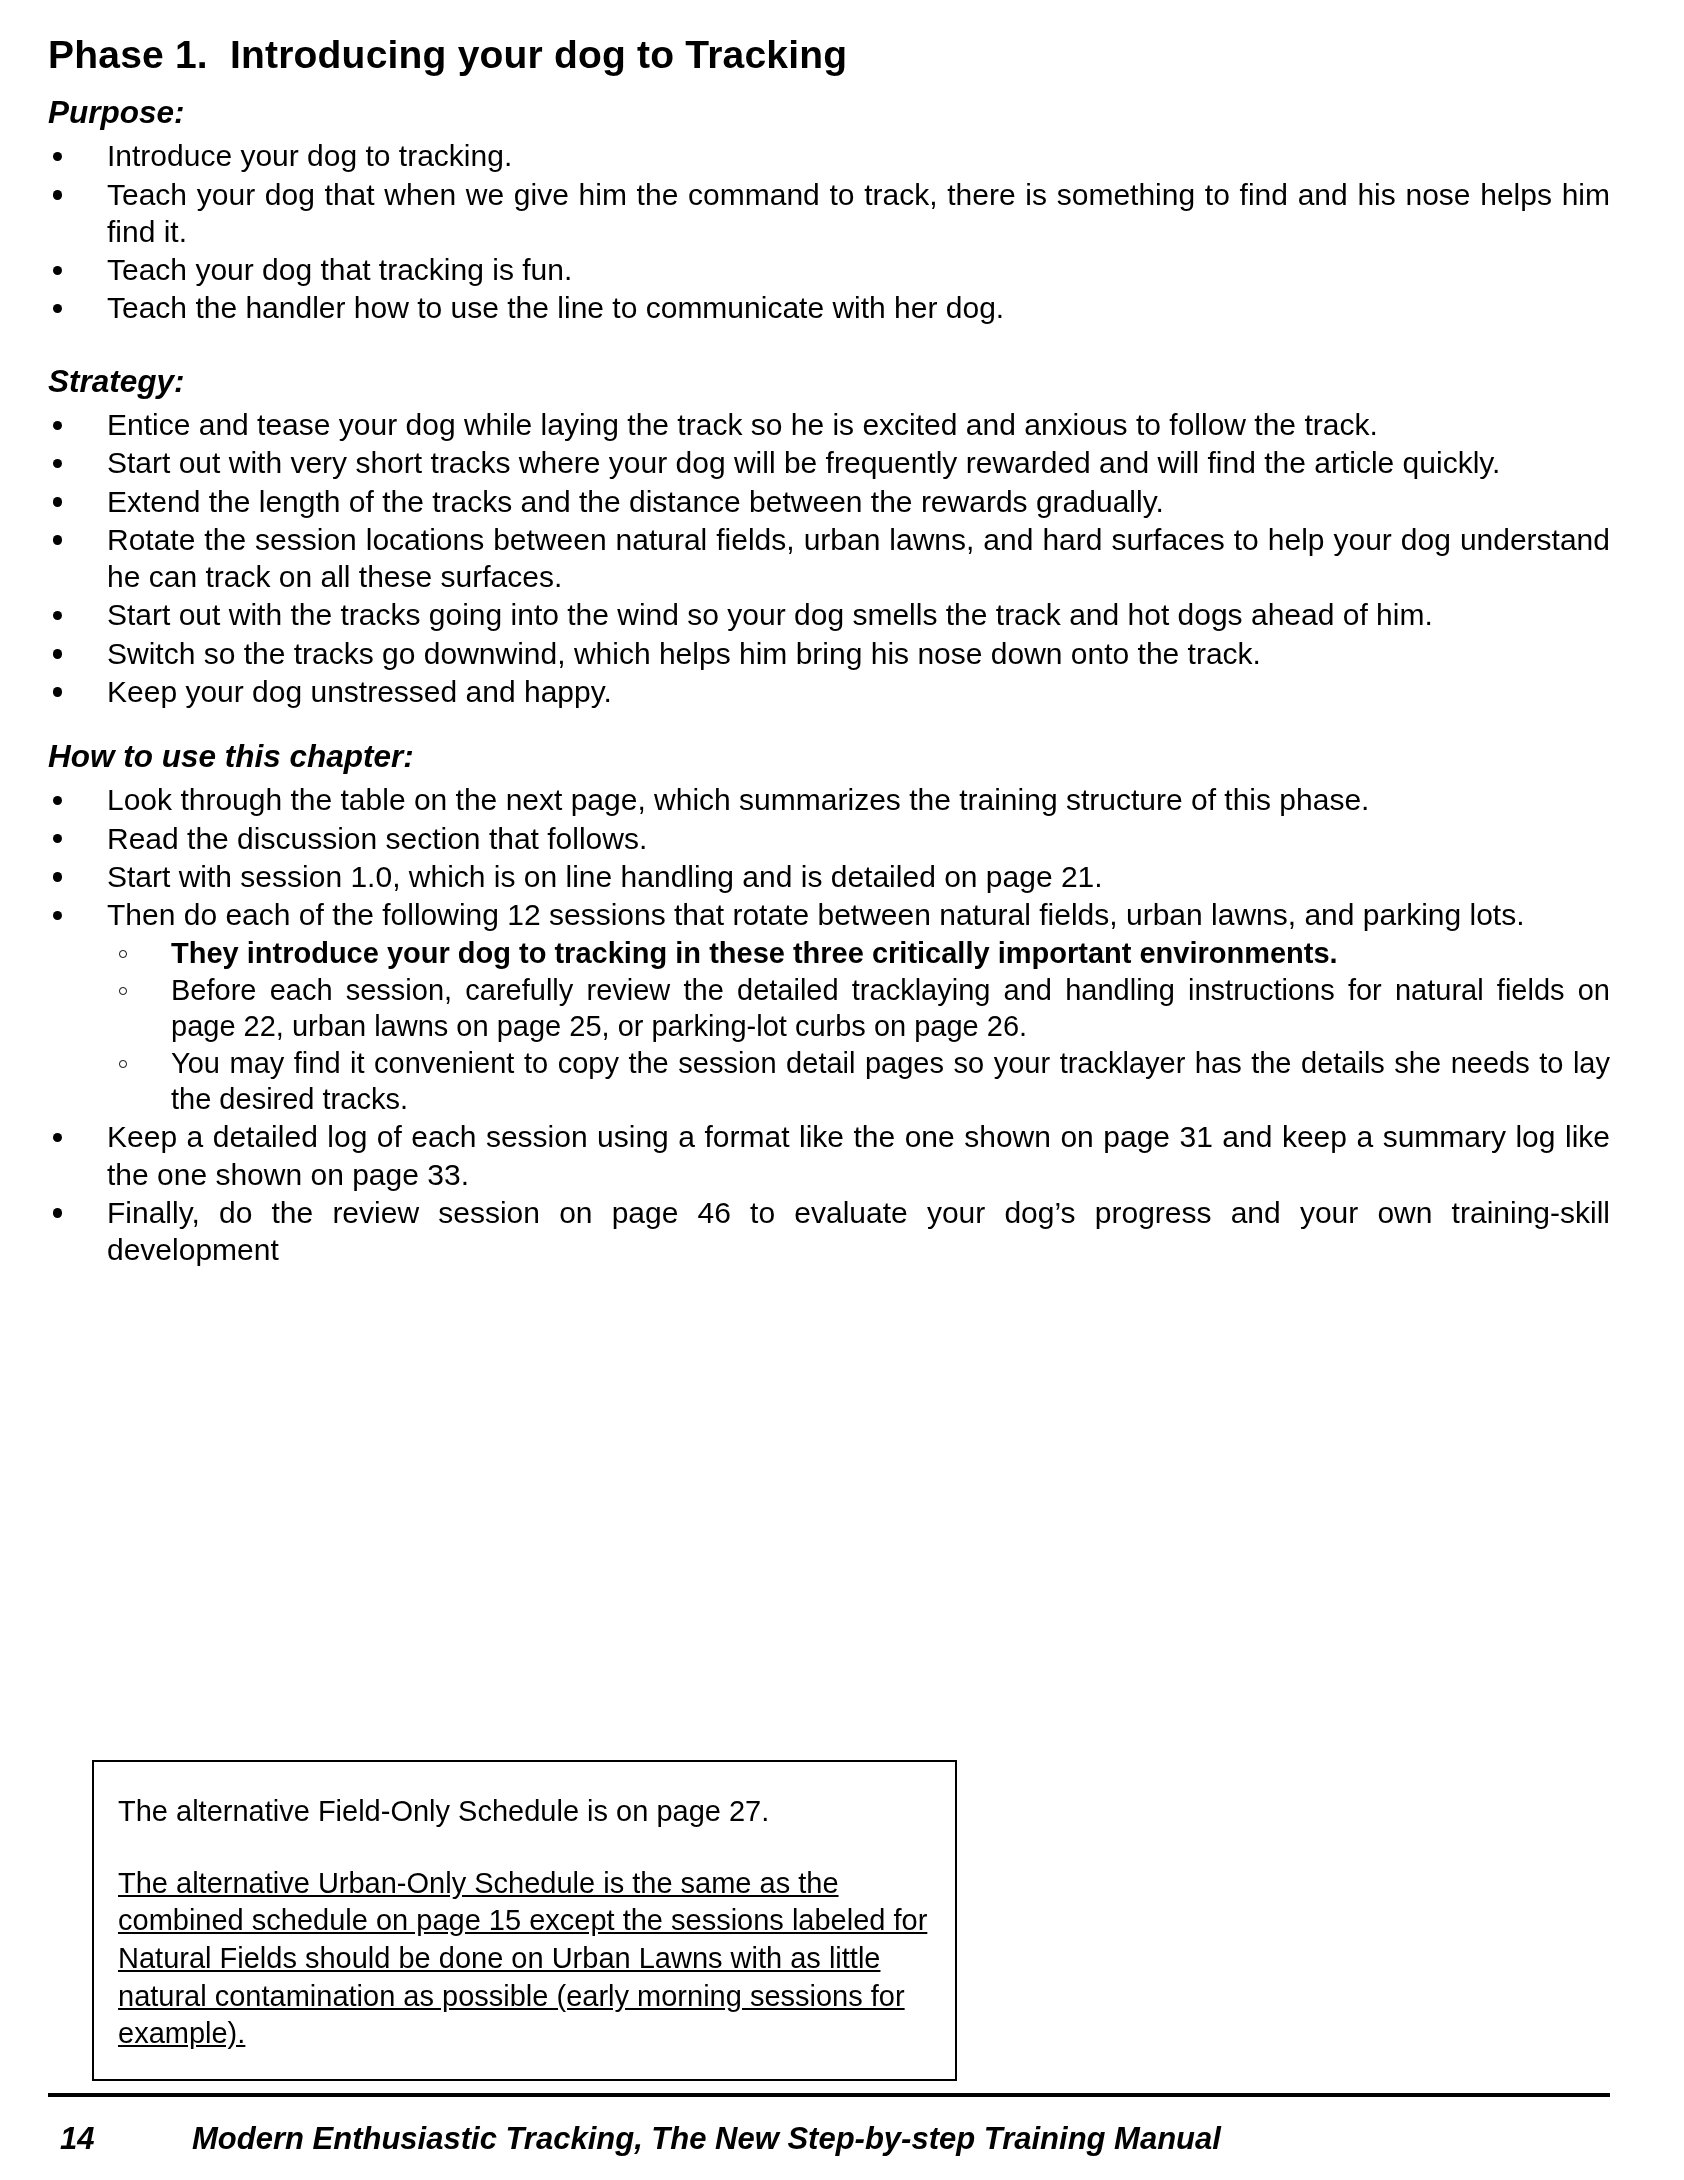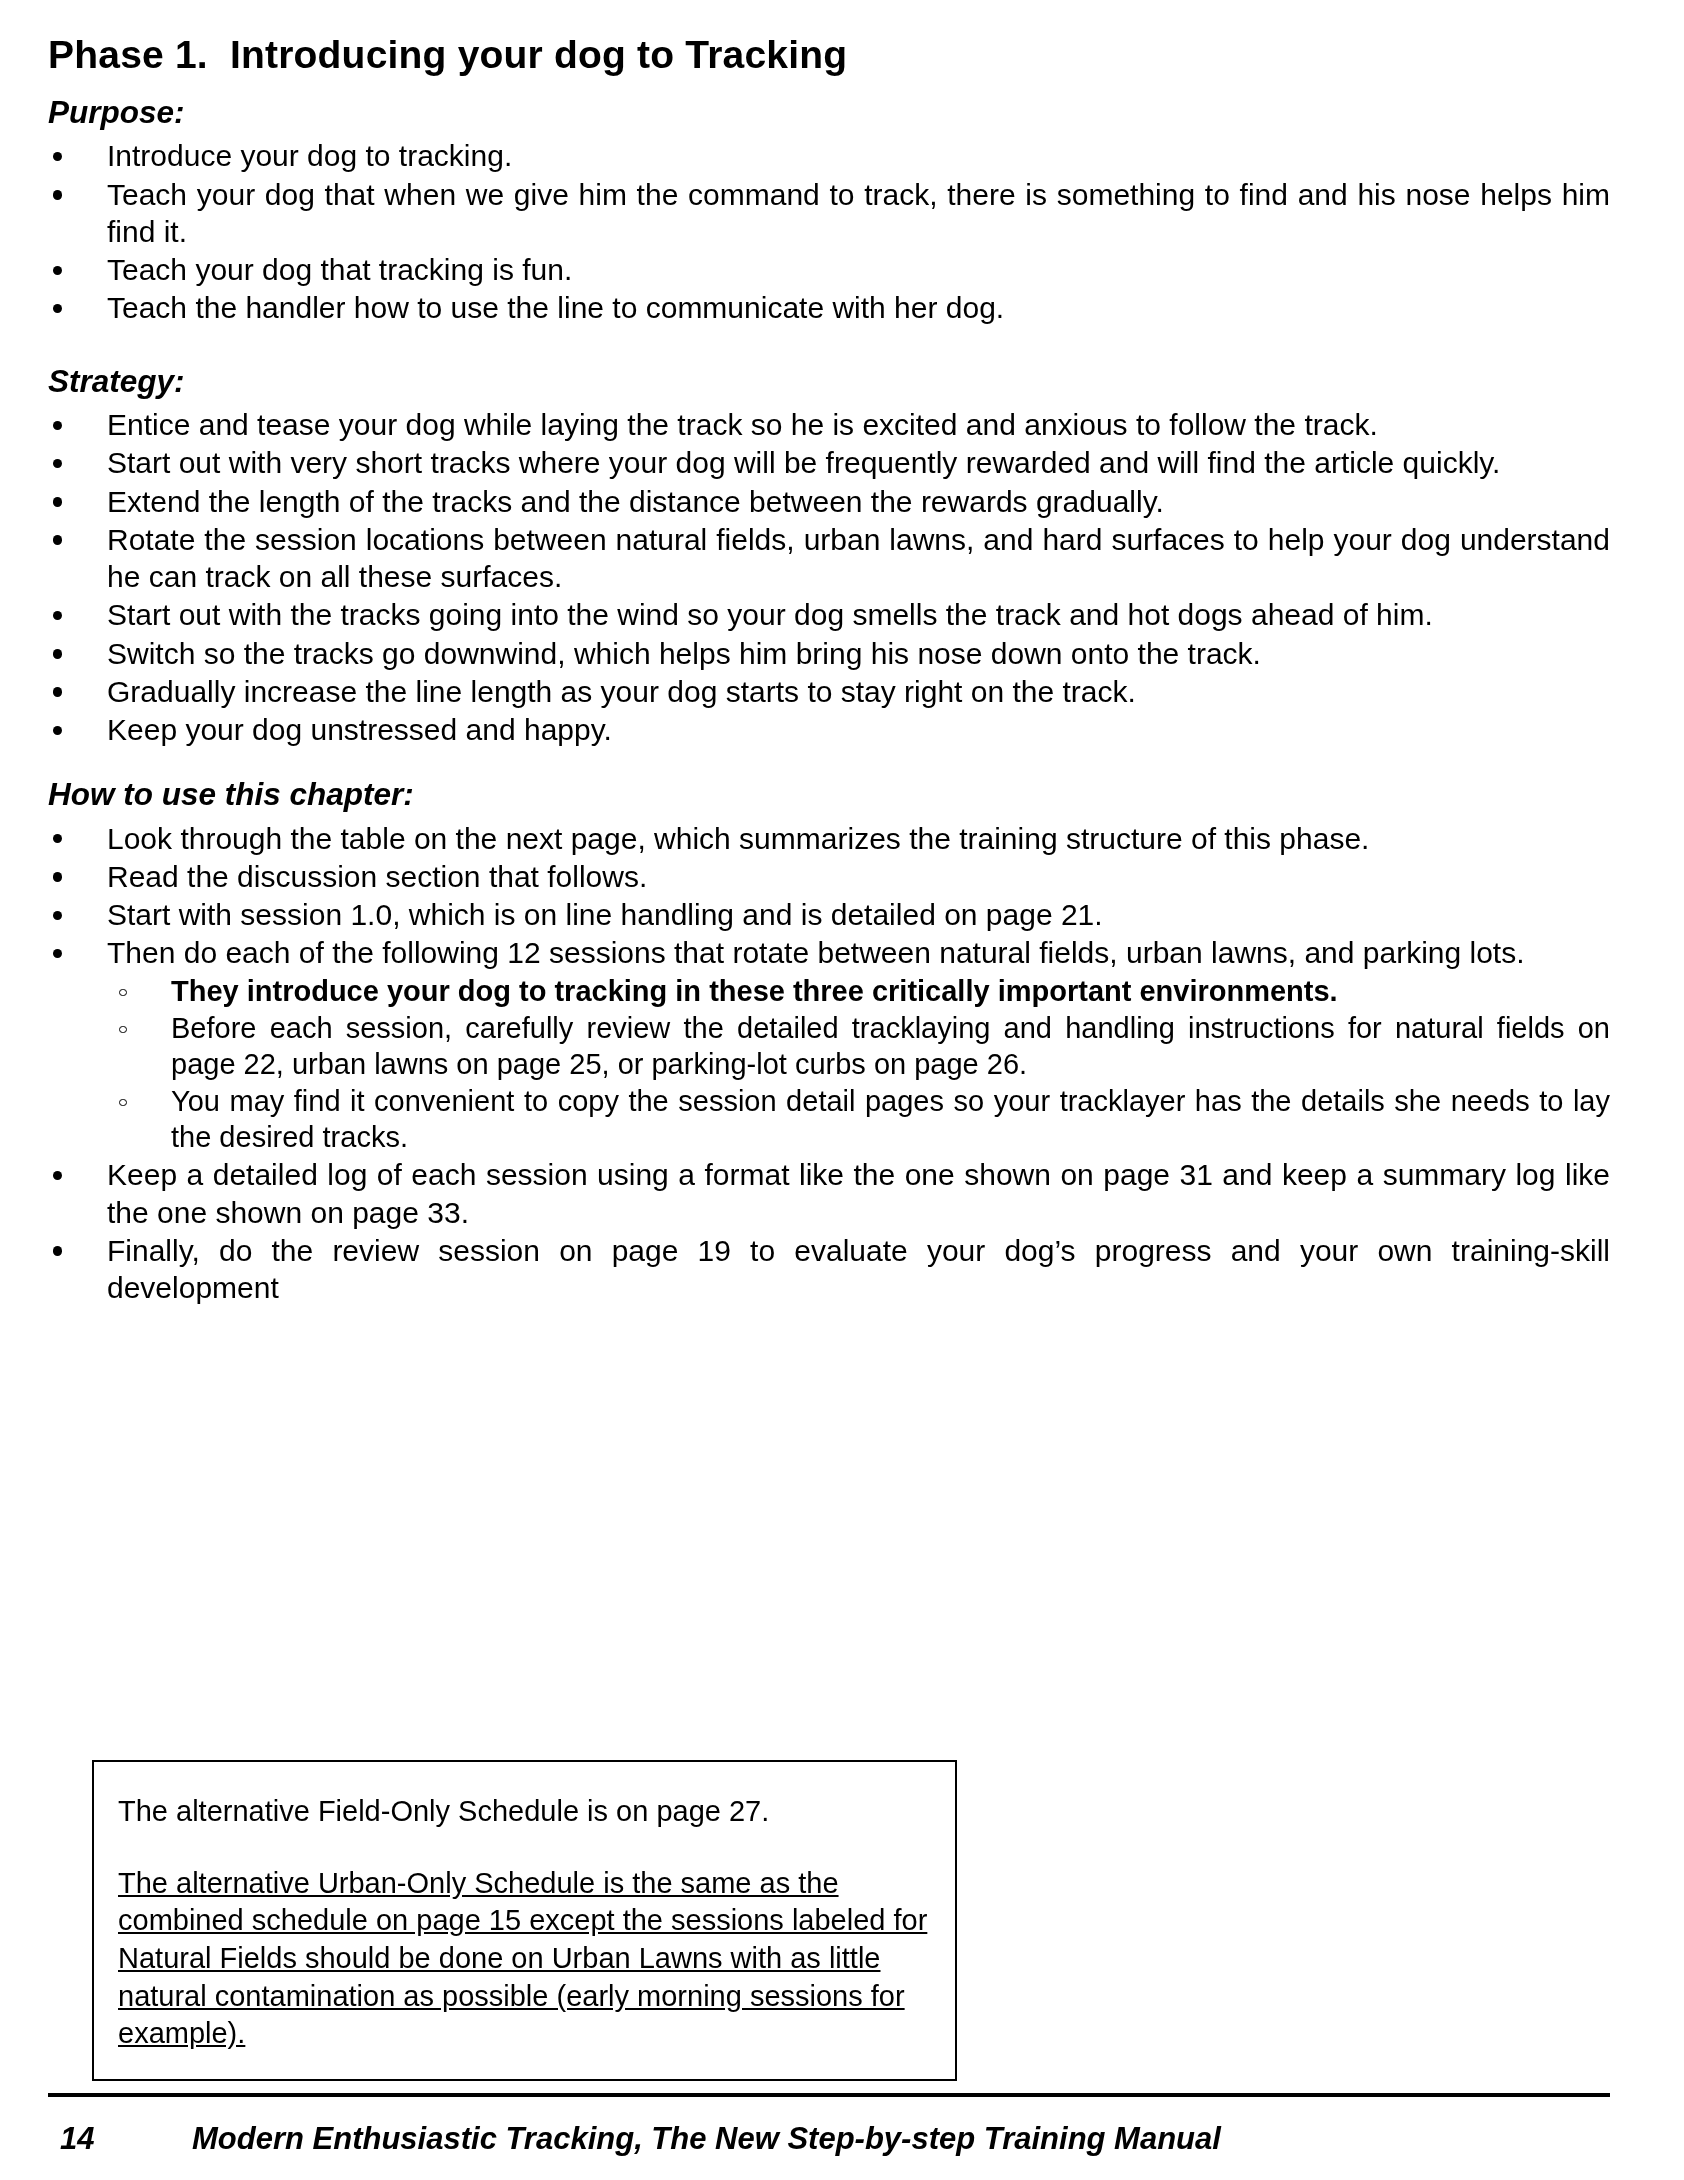--- a/index.html
+++ b/index.html
@@ -194,39 +194,38 @@
     </ul>
 
     <h2 class="section-heading gap-top">Strategy:</h2>
     <ul class="bullets">
       <li>Entice and tease your dog while laying the track so he is excited and anxious to follow the track.</li>
       <li>Start out with very short tracks where your dog will be frequently rewarded and will find the article quickly.</li>
       <li class="nojust">Extend the length of the tracks and the distance between the rewards gradually.</li>
       <li>Rotate the session locations between natural fields, urban lawns, and hard surfaces to help your dog understand he can track on all these surfaces.</li>
       <li>Start out with the tracks going into the wind so your dog smells the track and hot dogs ahead of him.</li>
       <li class="nojust">Switch so the tracks go downwind, which helps him bring his nose down onto the track.</li>
-      <li class="nojust">Gradually increase the line length as your dog starts to stay right on the track.</li>
       <li class="nojust">Keep your dog unstressed and happy.</li>
     </ul>
 
     <h2 class="section-heading gap-top-sm">How to use this chapter:</h2>
     <ul class="bullets">
       <li>Look through the table on the next page, which summarizes the training structure of this phase.</li>
       <li class="nojust">Read the discussion section that follows.</li>
       <li class="nojust">Start with session 1.0, which is on line handling and is detailed on page 21.</li>
       <li>
         <span>Then do each of the following 12 sessions that rotate between natural fields, urban lawns, and parking lots.</span>
         <ul class="subbullets">
           <li class="nojust">They introduce your dog to tracking in these three critically important environments.</li>
           <li>Before each session, carefully review the detailed tracklaying and handling instructions for natural fields on page 22, urban lawns on page 25, or parking-lot curbs on page 26.</li>
           <li>You may find it convenient to copy the session detail pages so your tracklayer has the details she needs to lay the desired tracks.</li>
         </ul>
       </li>
       <li>Keep a detailed log of each session using a format like the one shown on page 31 and keep a summary log like the one shown on page 33.</li>
-      <li>Finally, do the review session on page 19 to evaluate your dog’s progress and your own training-skill development</li>
+      <li>Finally, do the review session on page 46 to evaluate your dog’s progress and your own training-skill development</li>
     </ul>
 
   </div>
 
   <div class="callout">
     <p>The alternative Field-Only Schedule is on page 27.</p>
     <p class="spaced">The alternative Urban-Only Schedule is the same as the combined schedule on page 15 except the sessions labeled for Natural Fields should be done on Urban Lawns with as little natural contamination as possible (early morning sessions for example).</p>
   </div>
 
   <div class="footer-rule"></div>

